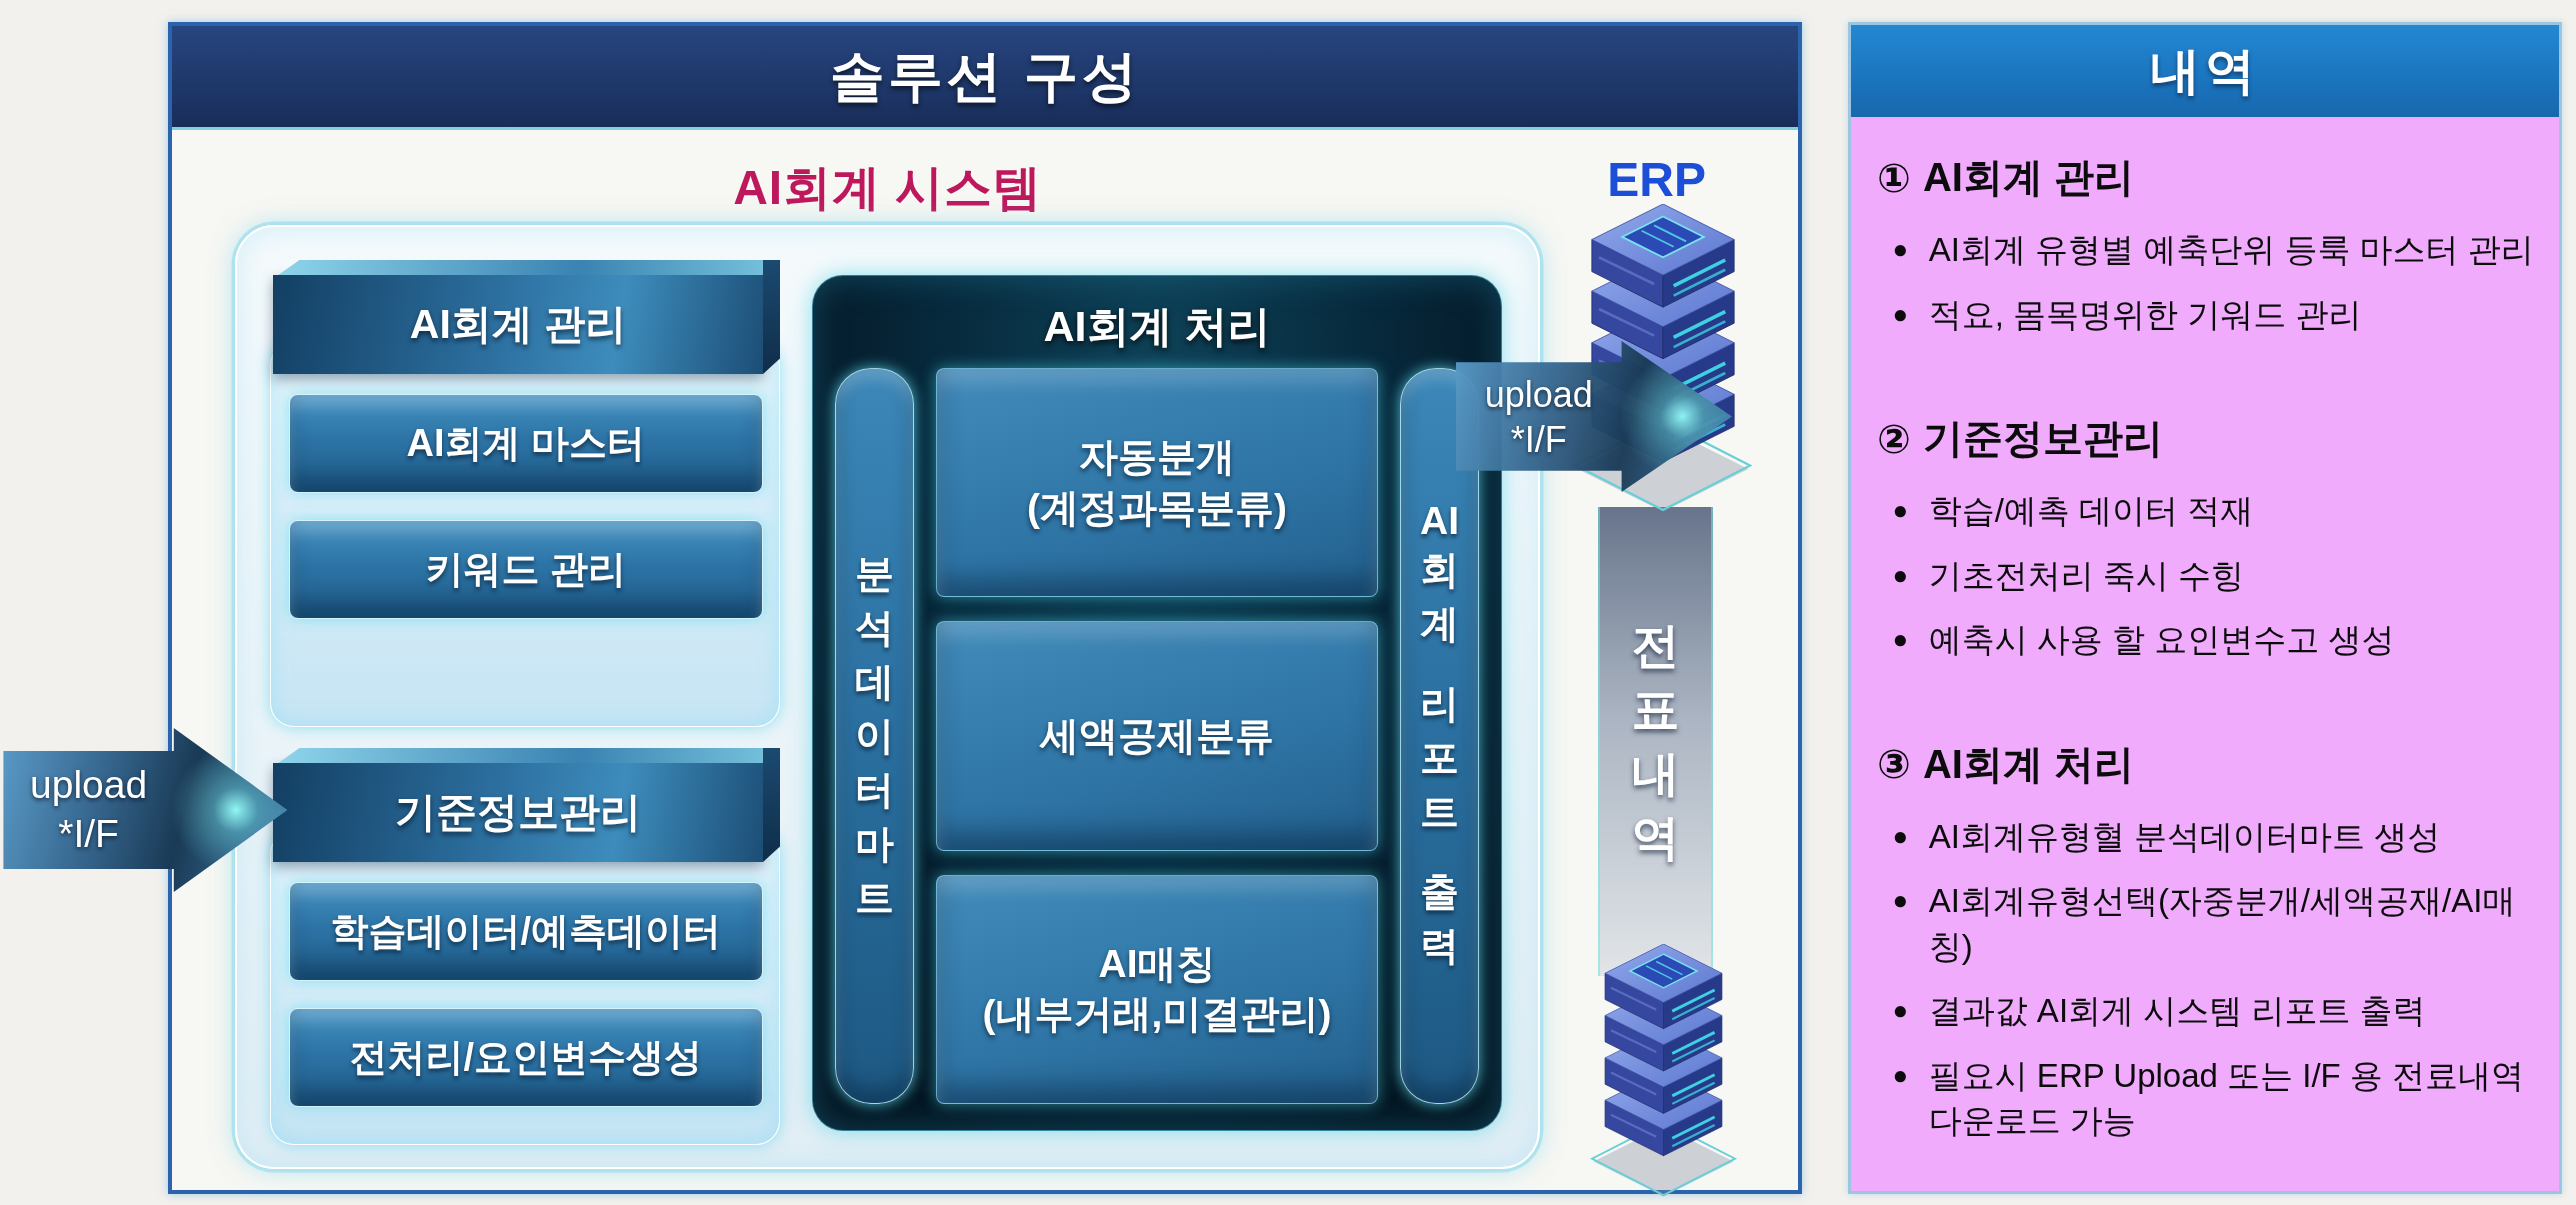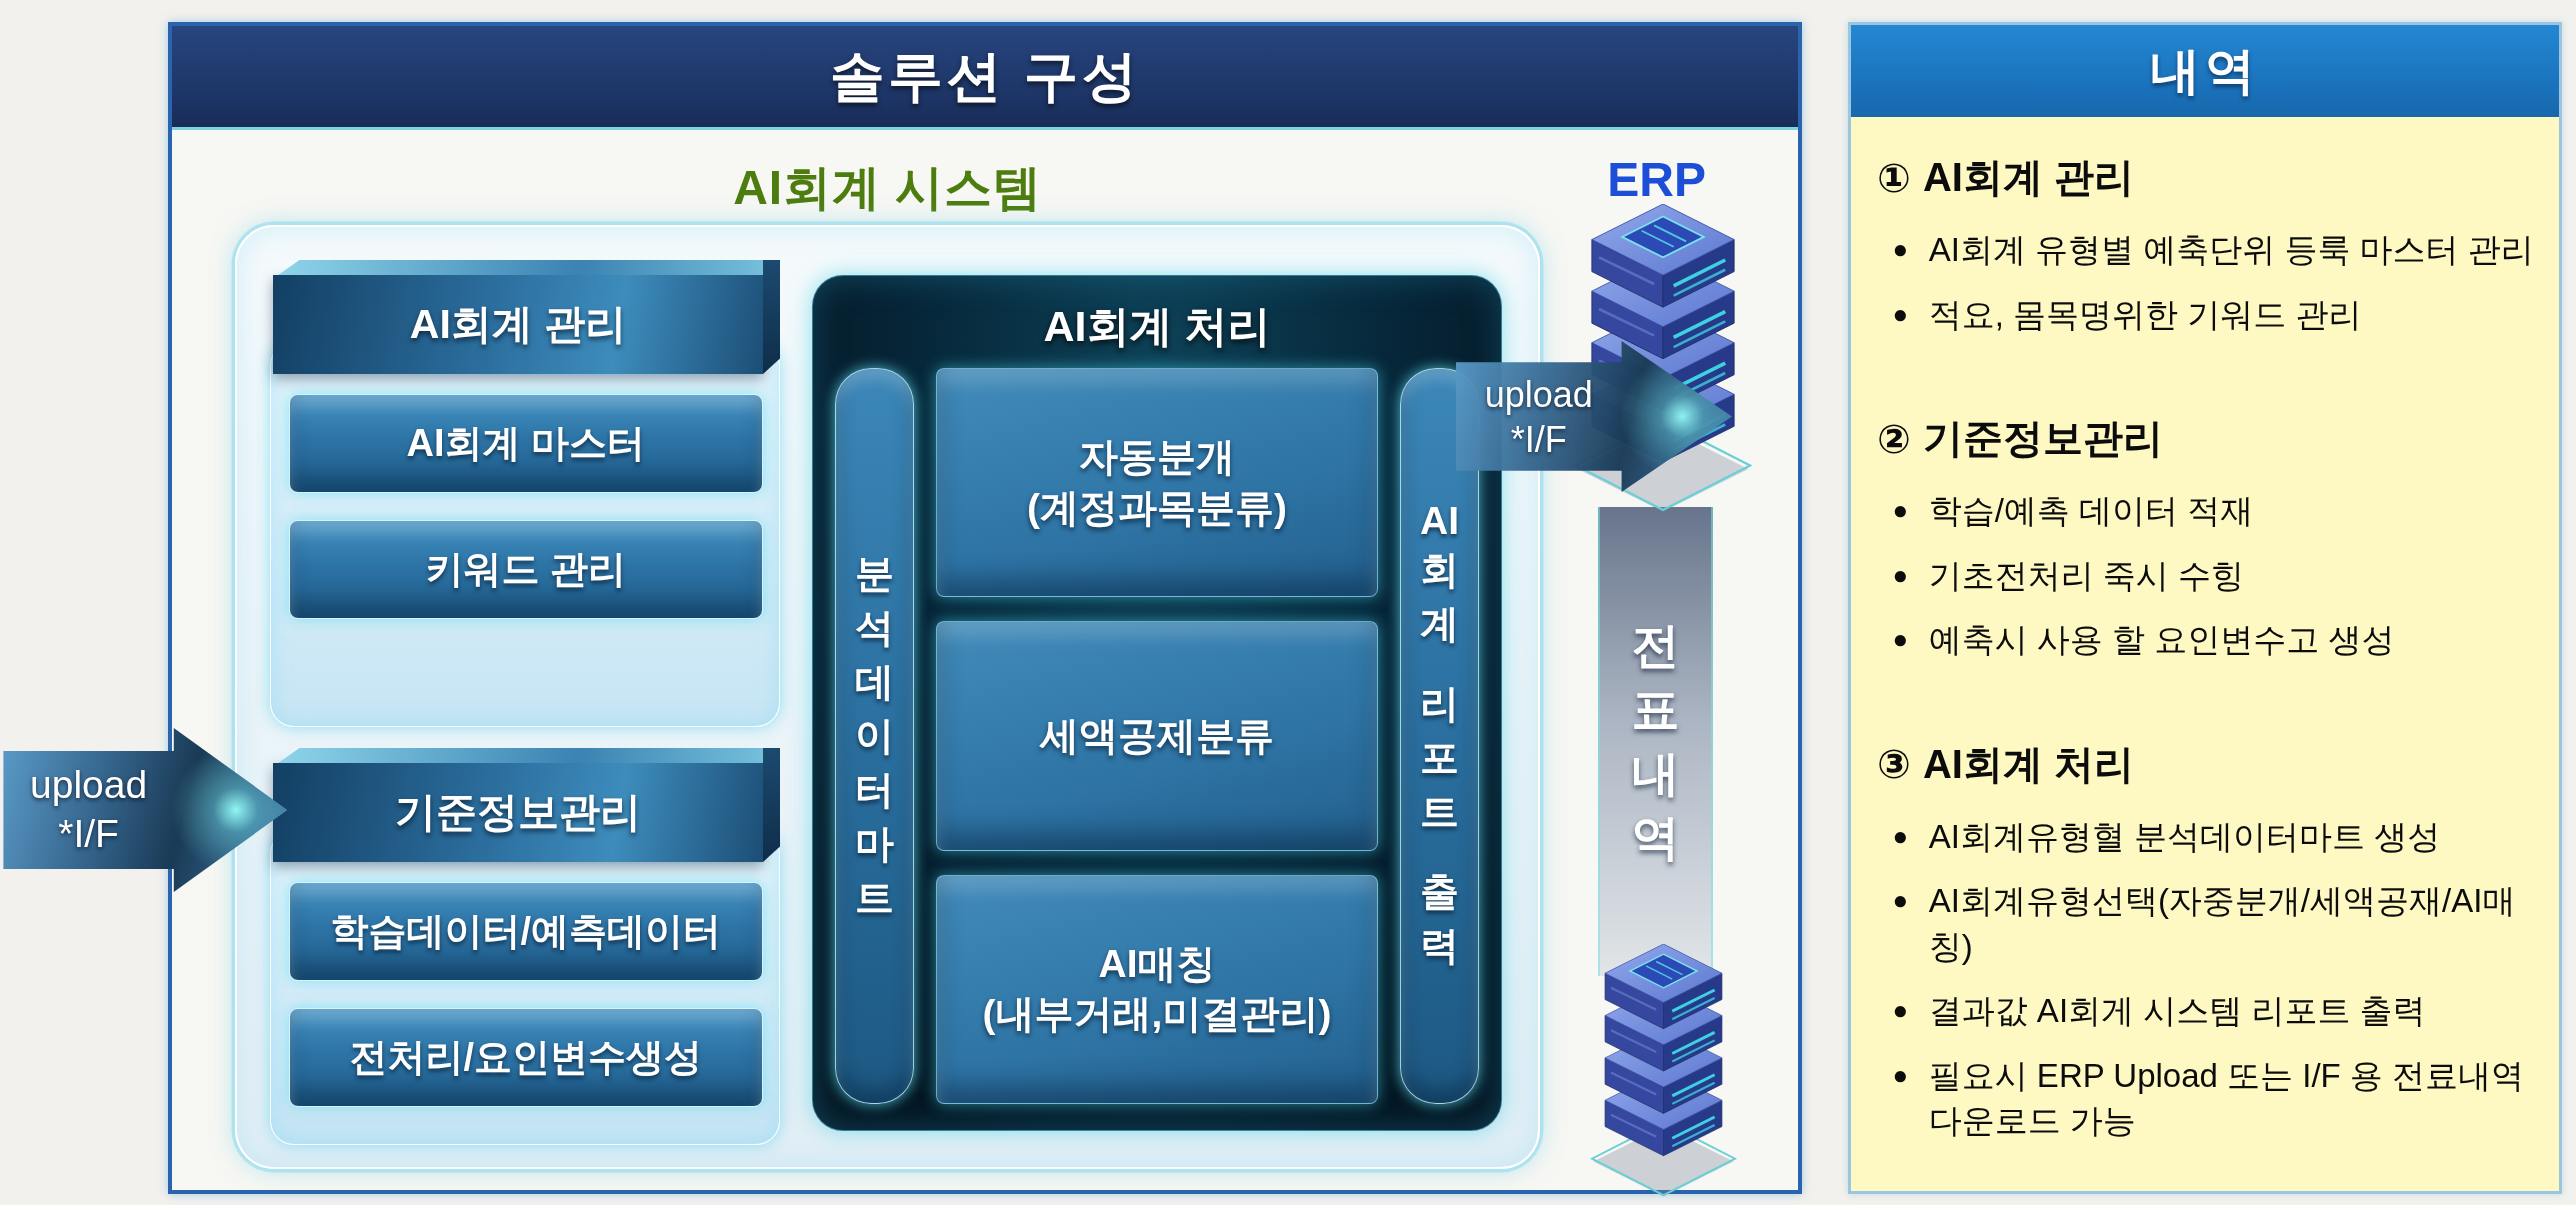--- a/index.html
+++ b/index.html
@@ -24,21 +24,21 @@
     background:linear-gradient(180deg,#27457f 0%,#1d3566 70%,#182c58 100%);
     display:flex; align-items:center; justify-content:center;
     border-bottom:3.4px solid #7fd2e2;
   }
   .title-bar span{
     color:#fff; font-size:55px; font-weight:bold; letter-spacing:3.4px;
     text-shadow:0 2.6px 5.1px rgba(0,0,0,.6);
   }
   .sys-label{
     position:absolute; left:63px; top:130px; width:1305px; text-align:center;
-    font-size:48px; font-weight:bold; color:#4d7c0f; letter-spacing:0.9px;
+    font-size:48px; font-weight:bold; color:#be185d; letter-spacing:0.9px;
   }
   .erp-label{
     position:absolute; right:92px; top:126px;
     font-size:48px; font-weight:bold; color:#1d4ed8;
   }
 
   
   .inner{
     position:absolute; left:63px; top:199px; width:1305px; height:944px;
     border-radius:39px;
@@ -157,21 +157,21 @@
     border-right:2.6px solid rgba(120,230,225,.55);
     color:#fff; font-size:48px; font-weight:bold; text-shadow:0 2.6px 5.1px rgba(20,35,60,.7);
   }
   .server{ position:absolute; z-index:5; }
   .s1{ left:1574px; top:204px; width:178px; height:313px; }
   .s2{ left:1571px; top:944px; width:185px; height:257px; }
 
   
   .right-panel{
     position:absolute; left:1848px; top:22px; width:714px; height:1172px;
-    background:#fef9c3;
+    background:#f0abfc;
     border:3.4px solid #9cc6e0;
     box-shadow:0 0 6.9px rgba(120,180,220,.4);
   }
   .rheader{
     height:92px; background:linear-gradient(180deg,#2487d2 0%,#1b74be 60%,#1868ac 100%);
     display:flex; align-items:center; justify-content:center;
   }
   .rheader span{ color:#fff; font-size:50px; font-weight:bold; letter-spacing:5.1px;
     text-shadow:0 2.6px 4.3px rgba(0,20,45,.55); }
   .rcontent{ padding:33px 24px 0 26px; color:#0c0c0c; }

